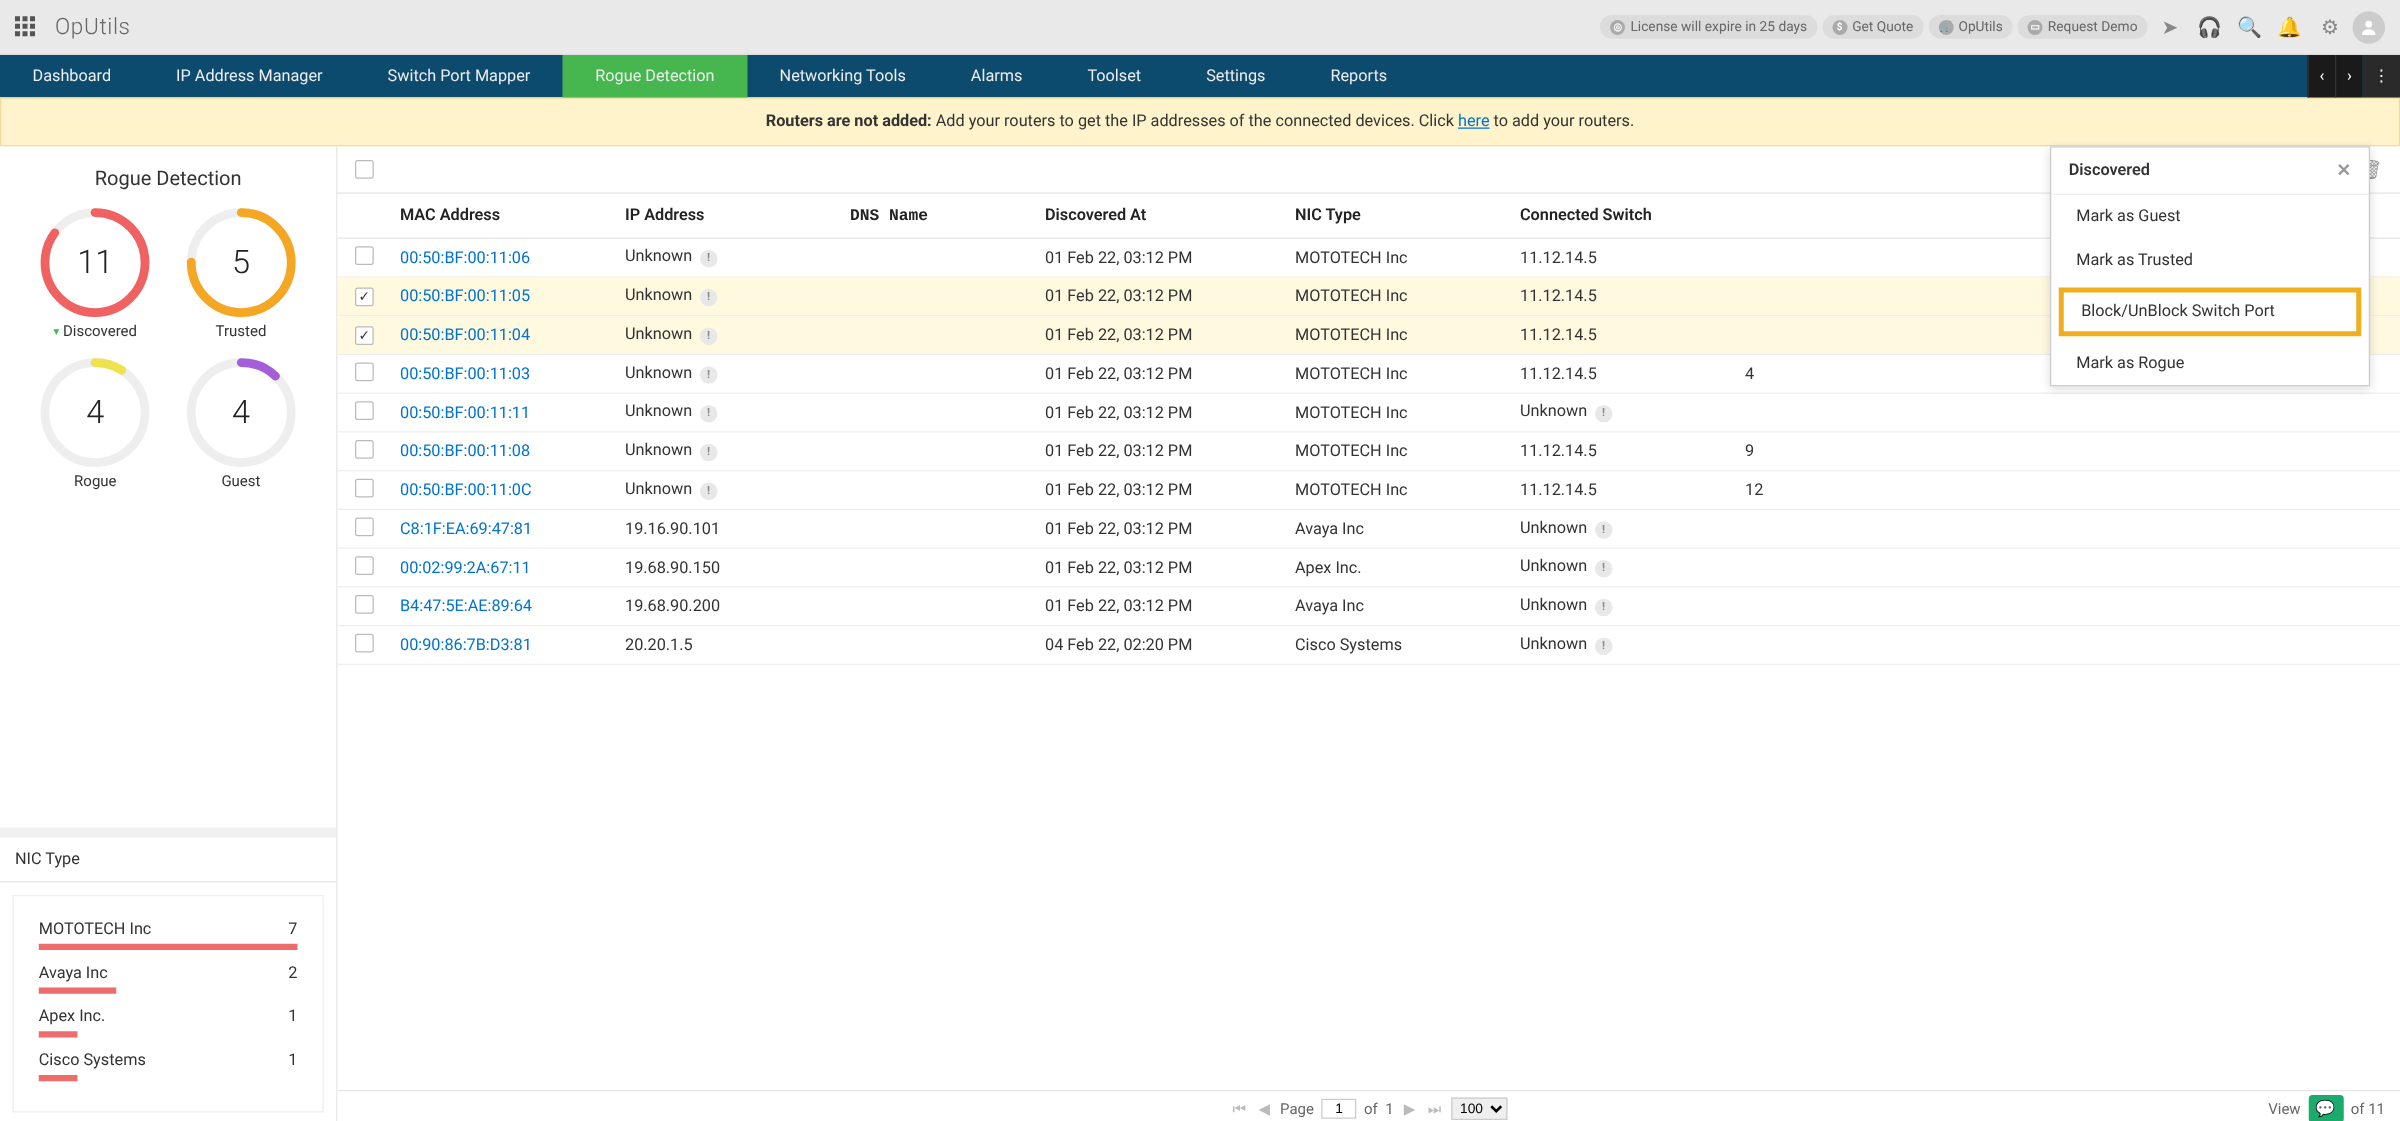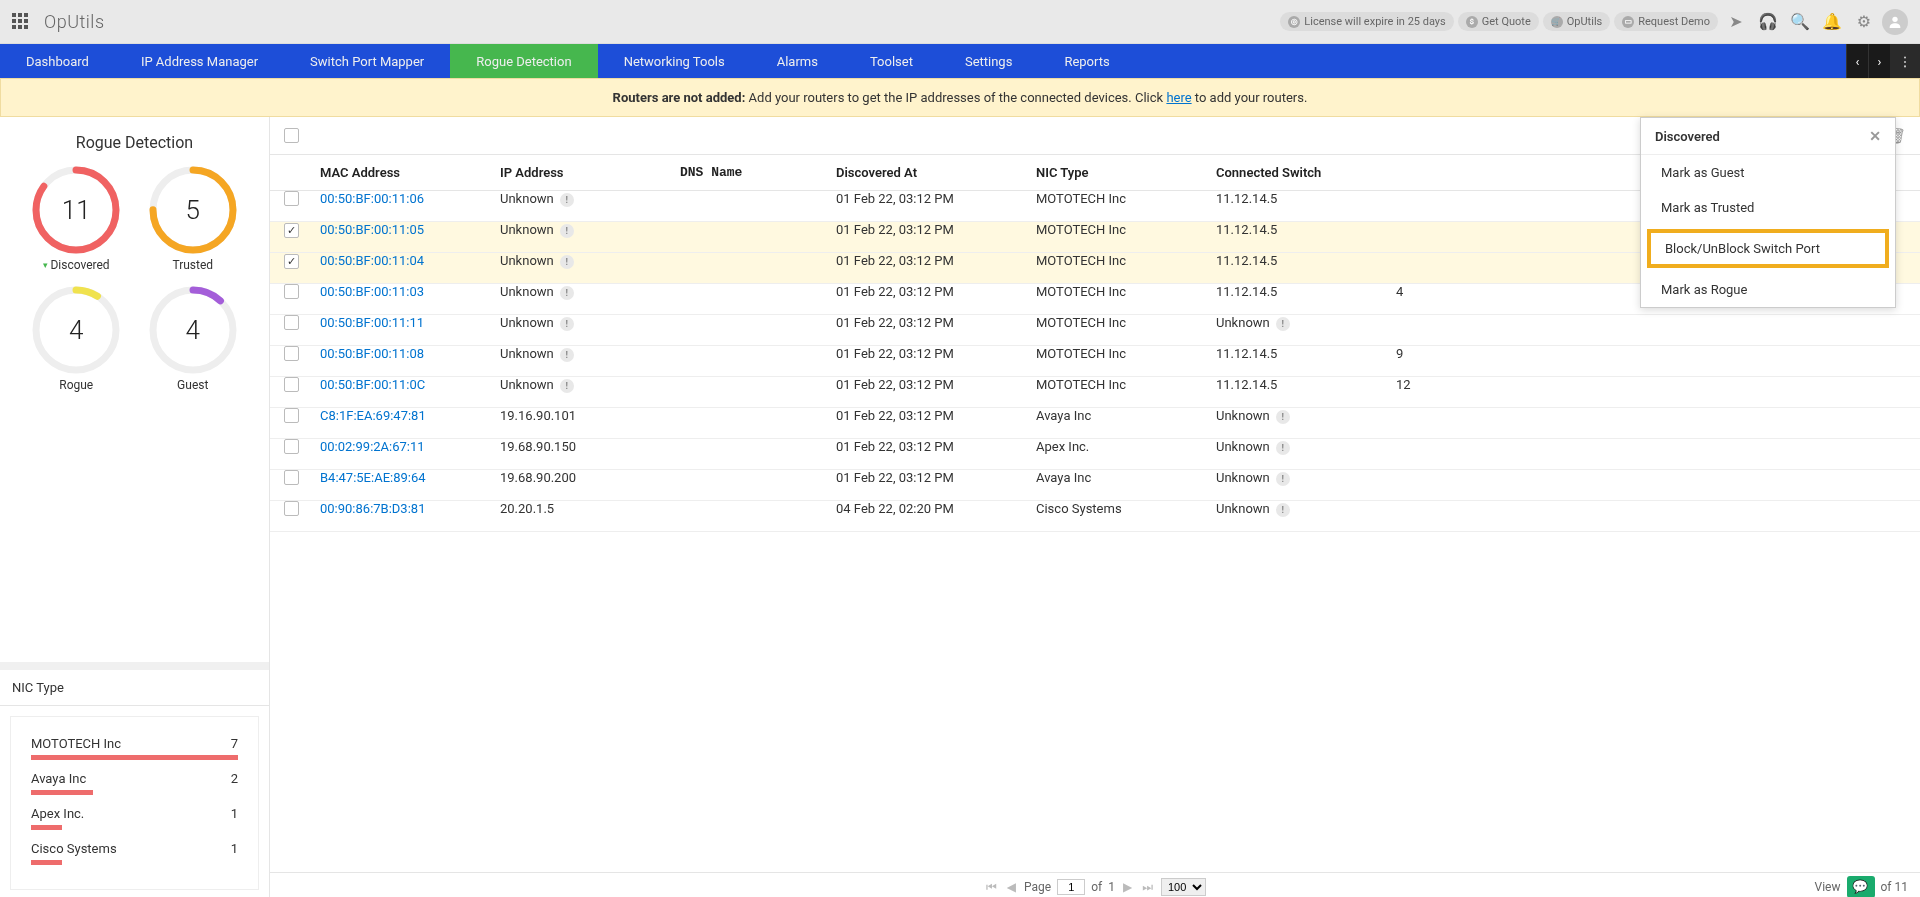--- a/index.html
+++ b/index.html
@@ -10,21 +10,21 @@
   .app-grid { width: 18px; height: 18px; display: grid; grid-template-columns: repeat(3, 4px); grid-template-rows: repeat(3, 4px); gap: 2px; margin-right: 14px; cursor: pointer; }
   .app-grid span { background: #555; }
   .app-title { font-size: 18px; color: #666; font-weight: 300; letter-spacing: 0.5px; }
   .topbar-right { margin-left: auto; display: flex; align-items: center; gap: 4px; }
   .pill { background: #dcdcdc; border-radius: 12px; padding: 3px 8px; font-size: 11px; color: #666; display: inline-flex; align-items: center; gap: 4px; cursor: pointer; }
   .pill-icon { width: 12px; height: 12px; border-radius: 50%; background: #aaa; display: inline-flex; align-items: center; justify-content: center; color:#fff; font-size:8px; font-weight:bold;}
   .top-icon { width: 28px; height: 28px; display: flex; align-items: center; justify-content: center; color: #888; cursor: pointer; font-size: 16px; }
   .avatar-circle { width: 26px; height: 26px; border-radius: 50%; background: #ccc; display: flex; align-items: center; justify-content: center; }
   
   
-  .navbar { display: flex; height: 34px; background: #1d4ed8; color: #fff; align-items: stretch; }
+  .navbar { display: flex; height: 34px; background: #0c4a6e; color: #fff; align-items: stretch; }
   .nav-item { display: flex; align-items: center; padding: 0 26px; font-size: 13px; color: #eee; cursor: pointer; white-space:nowrap;}
   .nav-item.active { background: #46b74e; }
   .nav-right { margin-left: auto; display: flex; align-items: stretch; }
   .nav-arrow { width: 22px; display: flex; align-items: center; justify-content: center; background: #1a1a1a; border-left: 1px solid #333; cursor: pointer; color:#fff;}
   .nav-dots { width: 30px; display: flex; align-items: center; justify-content: center; background: #2a2a2a; cursor: pointer; color:#fff;}
   
   
   .banner { background: #fff3cc; border: 1px solid #f0dca0; padding: 11px; text-align: center; font-size: 13px; color: #333; }
   .banner a { color: #0073cf; text-decoration: underline; cursor: pointer;}
   
@@ -62,21 +62,21 @@
   .col-chk {width:36px; flex:none;}
   .col-mac {width:180px;}
   .col-ip {width:180px;}
   .col-dns {width:156px;font-family:Liberation Mono, monospace;}
   .col-disc {width:200px;}
   .col-nic {width:180px;}
   .col-conn {width:180px;}
   .col-port {width:80px;}
   
   .table-body { overflow:auto; flex:1;}
-  .row { display:flex; align-items:flex-start; min-height:31px; border-bottom:1px solid #eee; padding:0 14px; font-size:13px; color:#333;}
+  .row { display:flex; align-items:center; min-height:31px; border-bottom:1px solid #eee; padding:0 14px; font-size:13px; color:#333;}
   .row.selected { background:#fff9e0;}
   .mac-link { color:#0073cf; cursor:pointer;}
   .unknown-badge { display:inline-flex; align-items:center; justify-content:center; width:14px; height:14px; border-radius:50%; background:#e8e8e8; color:#888; font-size:9px; font-weight:bold; margin-left:6px;}
   
   
   .ctx-menu { position:absolute; top:0; right:24px; width:256px; background:#fff; border:1px solid #ccc; box-shadow:0 2px 8px rgba(0,0,0,0.15); z-index:100;}
   .ctx-title { display:flex; align-items:center; justify-content:space-between; padding:10px 14px; font-size:13px; color:#333; border-bottom:1px solid #eee; font-weight:600;}
   .ctx-close { cursor:pointer; color:#999; font-size:14px;}
   .ctx-item { padding:10px 20px; font-size:13px; color:#333; cursor:pointer;}
   .ctx-item.highlight { border:4px solid #f0ad1e; margin:4px 6px; padding:8px 14px; }

